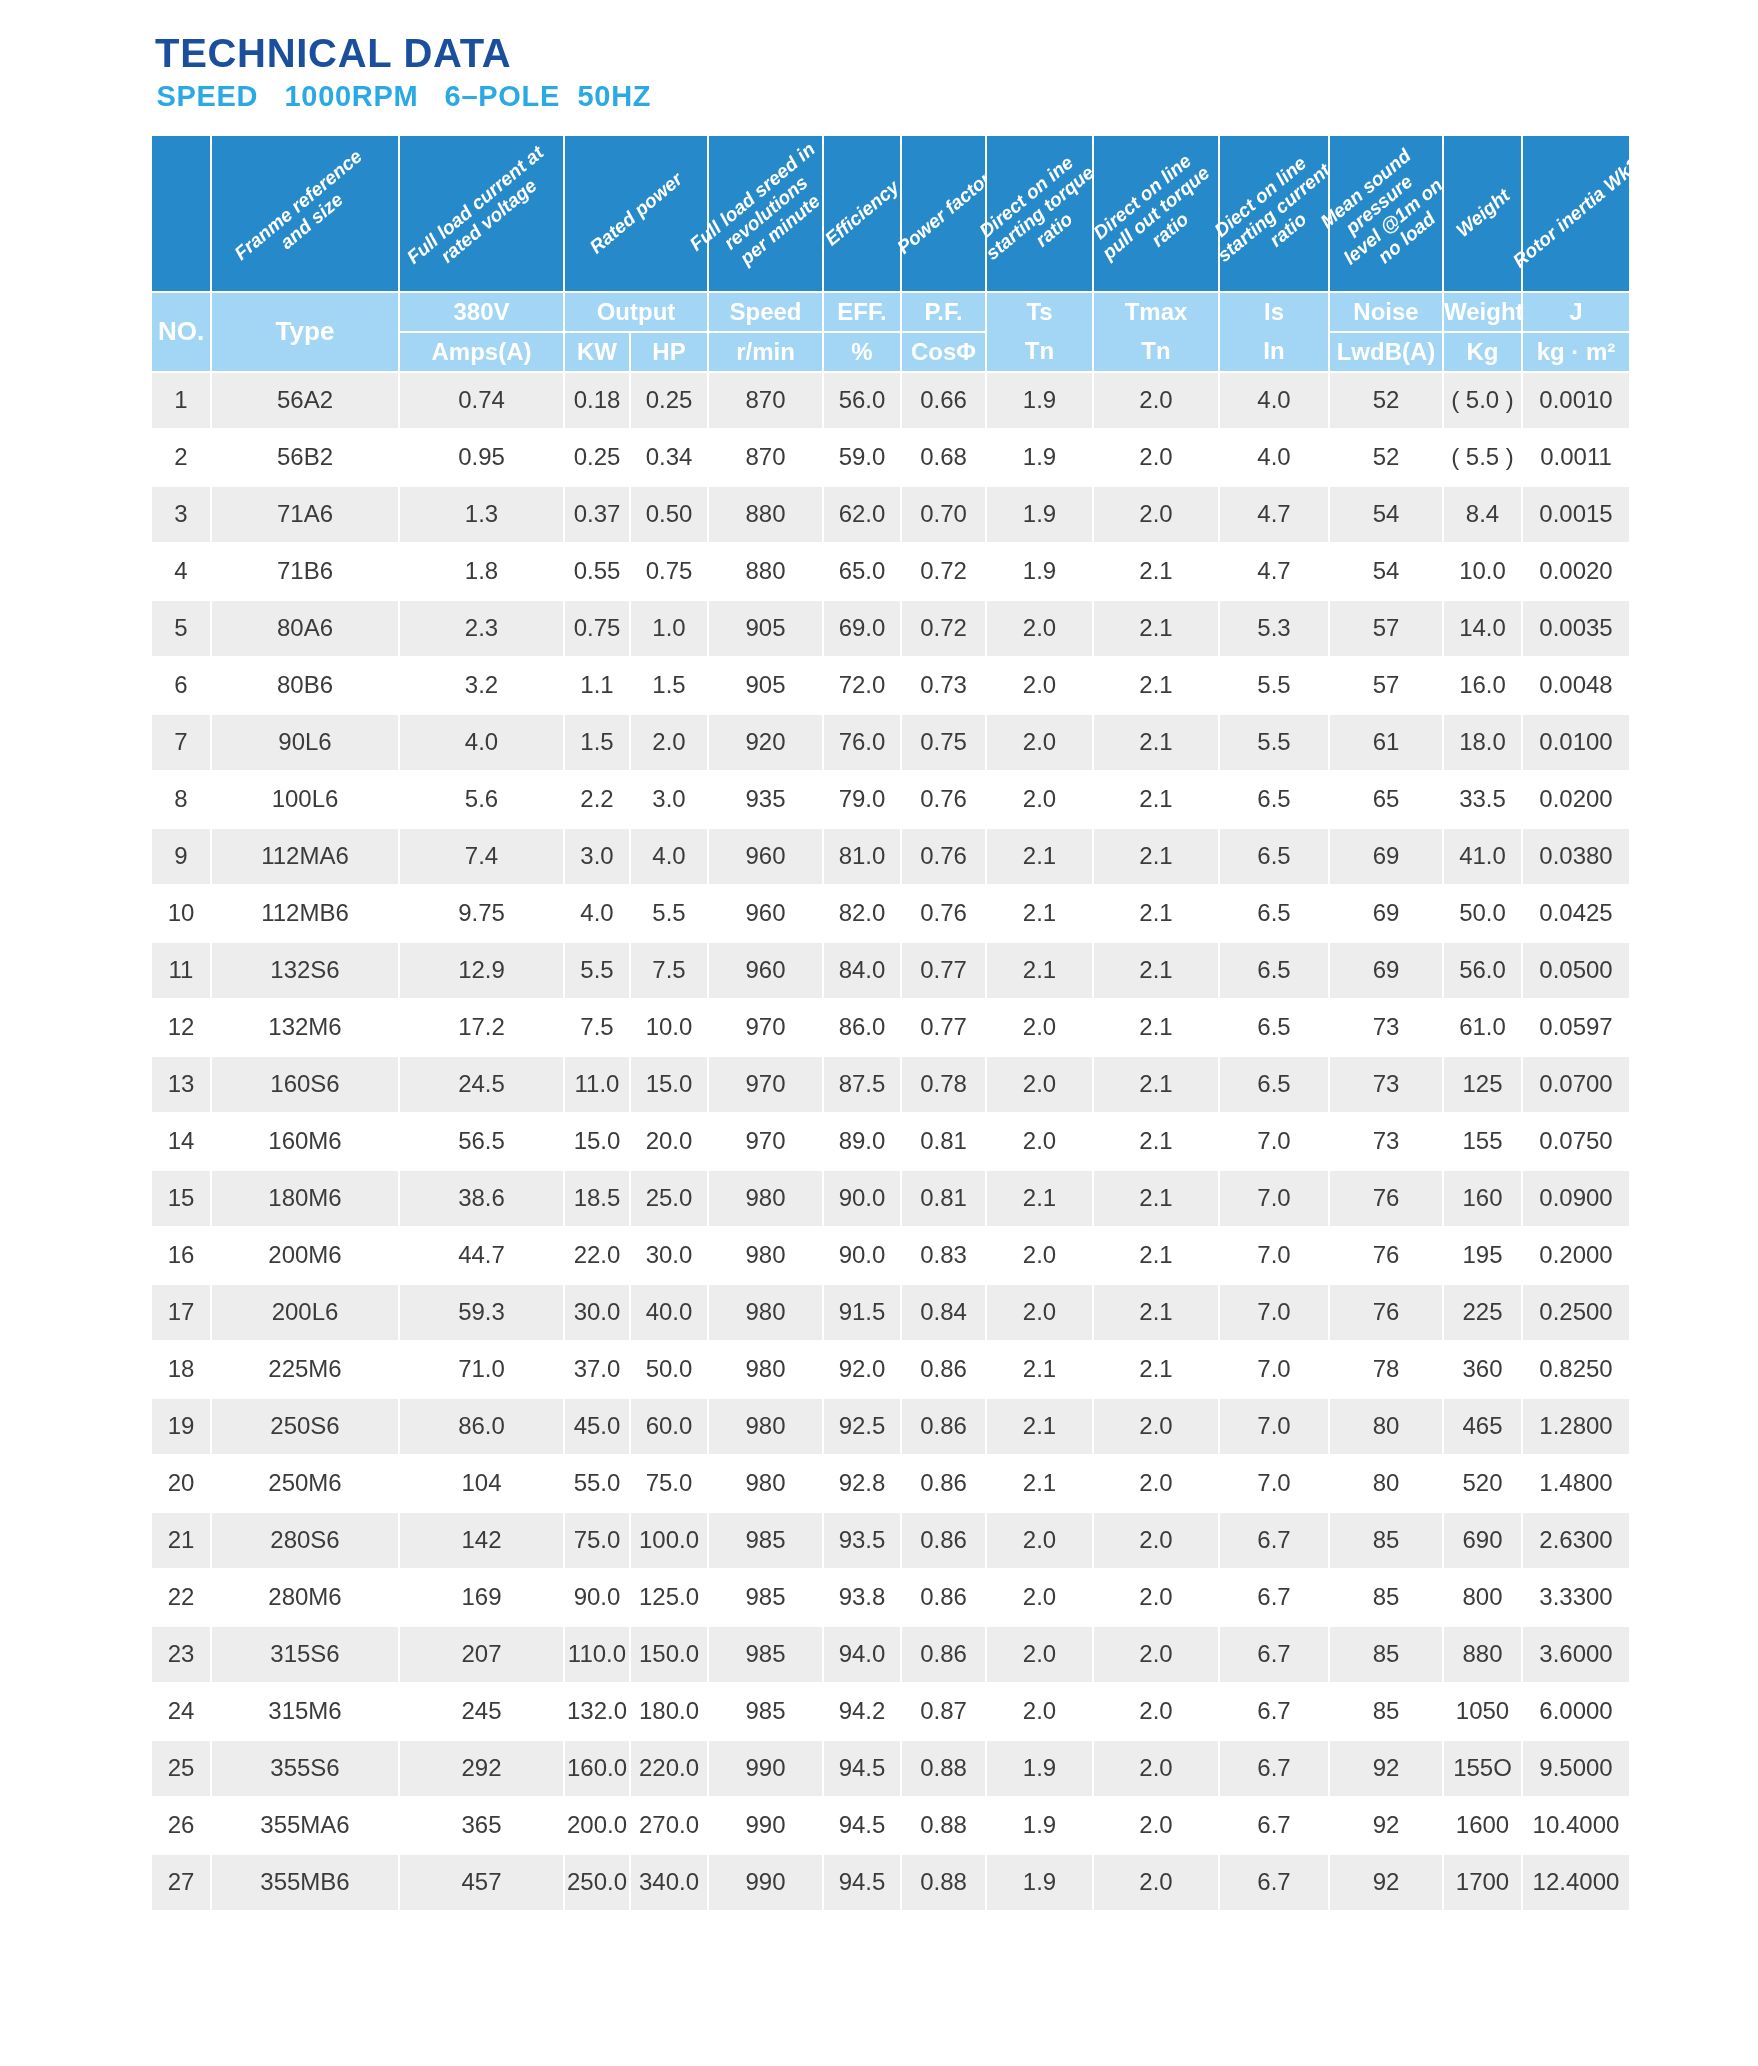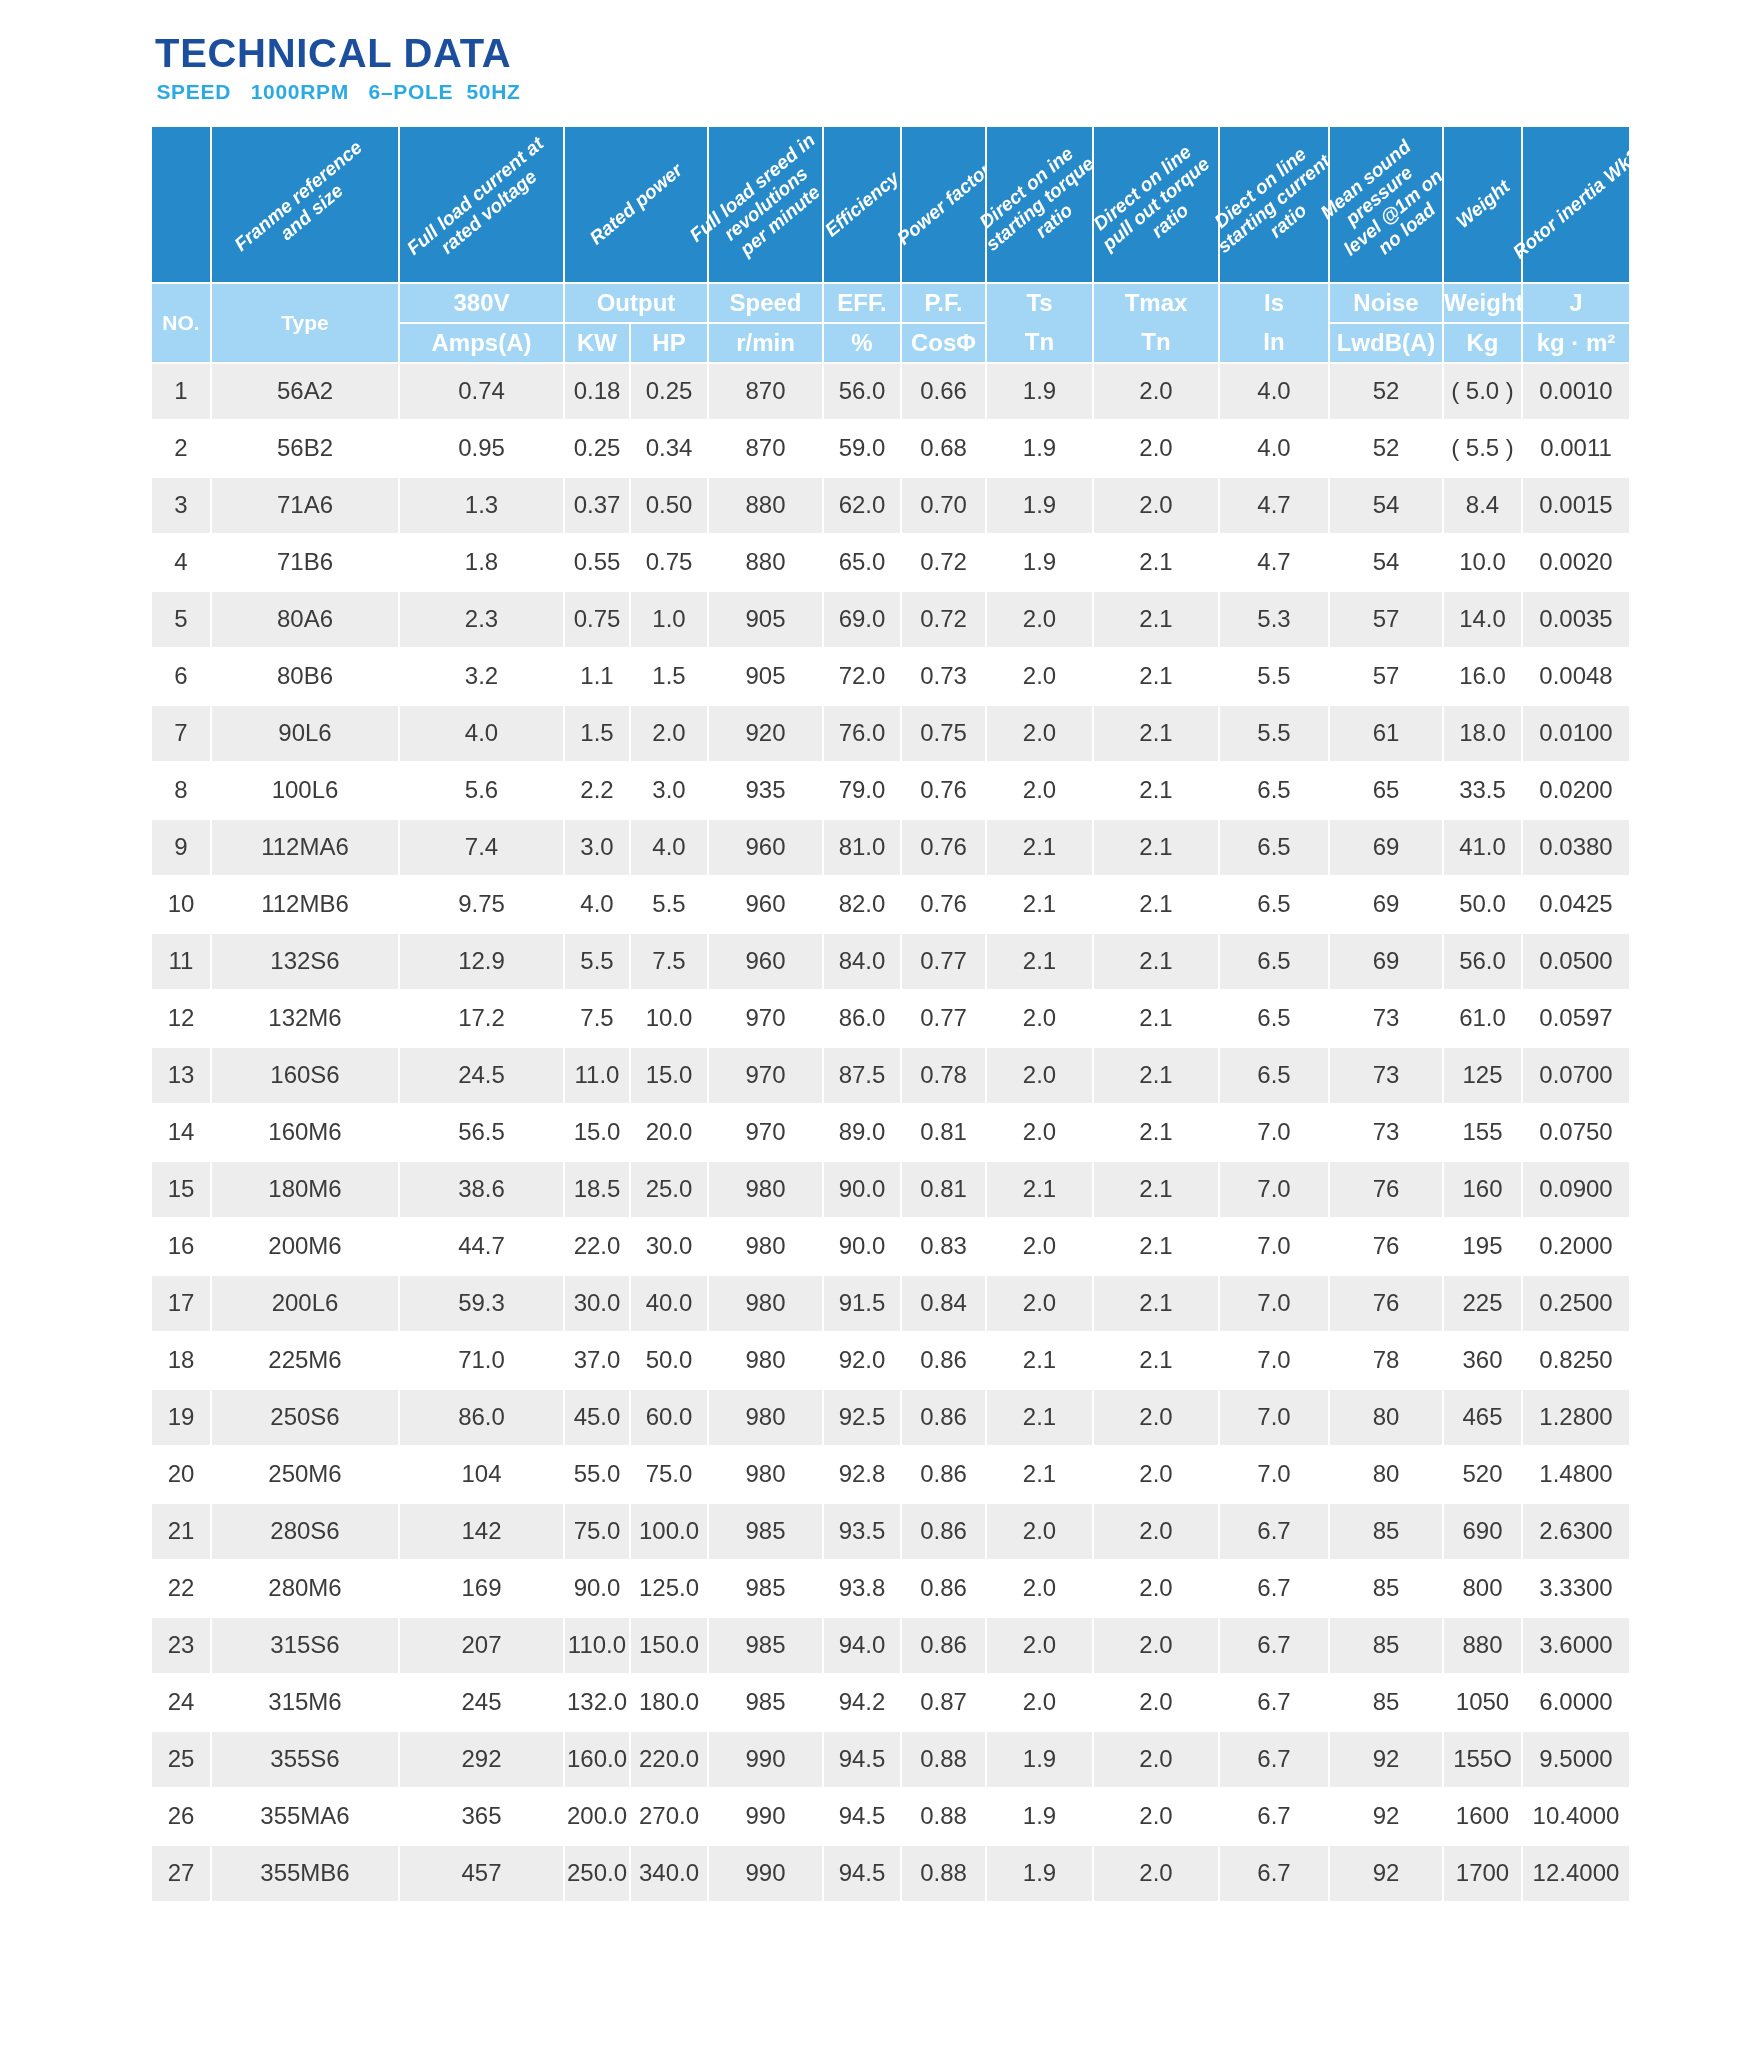--- a/index.html
+++ b/index.html
@@ -7,21 +7,21 @@
     width:1758px;height:2066px;position:relative;overflow:hidden;
     font-family:"Liberation Sans",sans-serif;
     -webkit-font-smoothing:antialiased;
   }
   .title-block{padding:32px 8px 0 155px;}
   .page-title{
     margin:0;font-size:40px;line-height:1.05;font-weight:bold;
     color:#1b4f9e;letter-spacing:0.7px;
   }
   .page-subtitle{
-    margin:5.6px 0 0 1.4px;font-size:21px;font-weight:bold;color:#2ba9e2;
+    margin:5.6px 0 0 1.4px;font-size:29px;font-weight:bold;color:#2ba9e2;
     white-space:pre;letter-spacing:0.7px;
   }
   table.data{
     margin:21px 0 0 150px;width:1480px;table-layout:fixed;
     border-collapse:collapse;
   }
   th,td{border:2.8px solid #fff;padding:0;}
   
   tr.rot th{
     background:#2689c9;height:155px;position:relative;overflow:visible;
@@ -31,21 +31,21 @@
     transform:translate(-50%,-50%) rotate(-40deg);
     width:max-content;max-width:none;
     color:#fff;font-weight:bold;font-style:italic;
     font-size:19px;line-height:1.12;text-align:center;white-space:pre-line;
   }
   
   tr.band th{
     background:#a2d6f4;color:#fff;font-weight:bold;font-size:24px;
     height:38px;text-align:center;vertical-align:middle;
   }
-  tr.band th.big{font-size:21px;}
+  tr.band th.big{font-size:26px;}
   tr.band th.nosplit-top{border-bottom:none;vertical-align:middle;}
   tr.band2 th.nosplit-bot{border-top:none;vertical-align:middle;margin-top:32px;}
   
   tbody td{
     height:55px;text-align:center;vertical-align:middle;
     font-size:24px;color:#3b3b3b;background:#fff;white-space:nowrap;
   }
   tbody tr.odd td{background:#ededed;}
 </style>
 </head>

